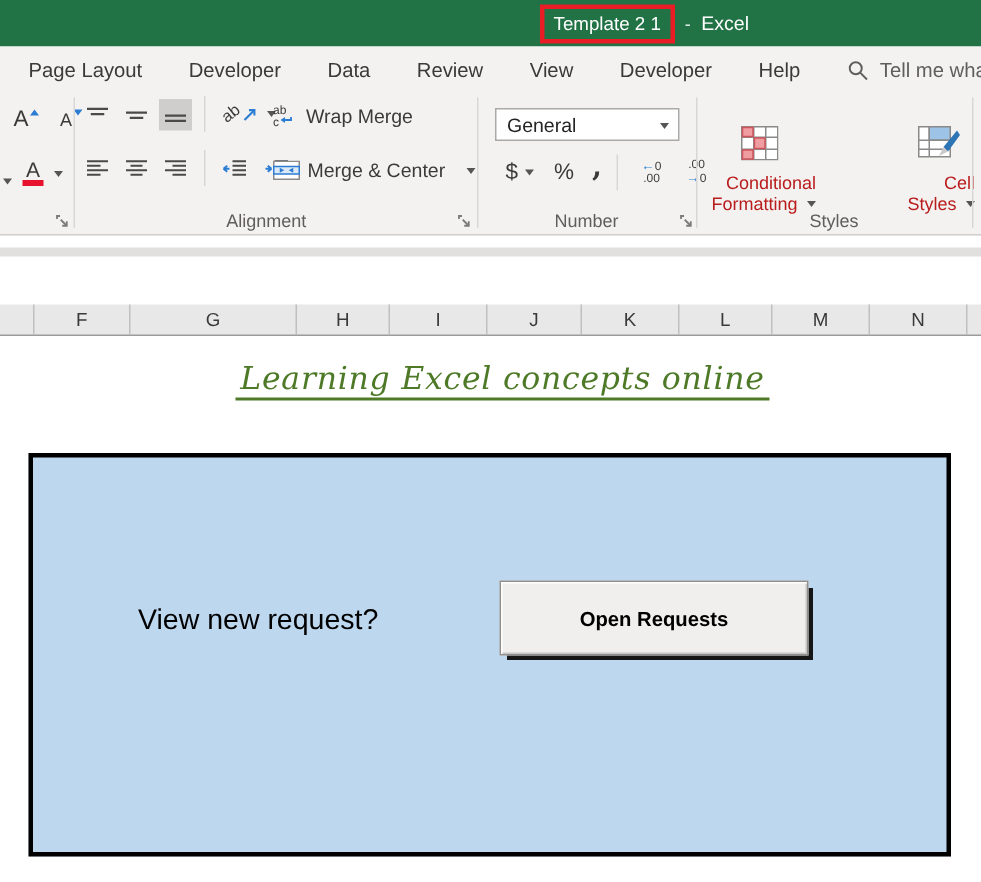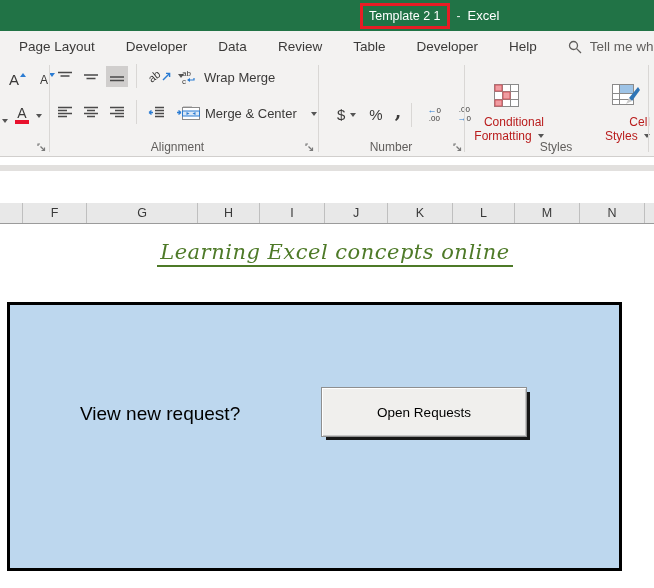--- a/index.html
+++ b/index.html
@@ -64,26 +64,26 @@
   .cols{position:absolute;left:0;top:203px;width:654px;height:20px;background:#e8e8e8;
         border-bottom:1px solid #9b9b9b;display:flex;box-sizing:content-box;
         font-size:12.5px;color:#3a3a3a;}
   .col{border-right:1px solid #bfbfbf;display:flex;align-items:center;justify-content:center;box-sizing:border-box;}
 
   
   .heading-wrap{position:absolute;left:0;top:227px;width:654px;text-align:center;padding-left:16px;box-sizing:border-box;margin-top:13px;}
   .heading{display:inline-block;font-family:"DejaVu Serif",serif;font-style:italic;
            font-size:21px;letter-spacing:.5px;color:#4e7a28;border-bottom:2px solid #4e7a28;padding:0 3px 1px;}
 
-  .panel{position:absolute;left:7px;top:302px;width:609px;height:263px;background:#bdd7ee;border:3px solid #000;}
+  .panel{position:absolute;left:19px;top:302px;width:609px;height:263px;background:#bdd7ee;border:3px solid #000;}
   .question{position:absolute;left:70px;top:98px;font-size:19px;color:#000;}
   .open-btn{position:absolute;left:311px;top:82px;width:206px;height:50px;background:#f0efed;
             border:1px solid #8f8f8f;box-sizing:border-box;display:flex;align-items:center;justify-content:center;
             font-size:13.5px;color:#000;cursor:pointer;
-            box-shadow:inset 1px 1px 0 #ffffff, inset -1px -1px 0 #c6c6c6, 4px 4px 0 -1px #161616;}
+            box-shadow:inset 1px 1px 0 #ffffff, inset -1px -1px 0 #c6c6c6, 4px 4px 0 -1px #161616;font-weight:bold;}
 </style>
 </head>
 <body>
 
 <div id="app">
 
   <div class="titlebar">
     <div class="title-group">
       <span class="doc-title-box">
         <span>Template 2 1</span>
@@ -91,21 +91,21 @@
       <span class="title-sep">-</span>
       <span class="app-name">Excel</span>
     </div>
   </div>
 
   <div class="tabrow">
     <span class="tab">Page Layout</span>
     <span class="tab">Developer</span>
     <span class="tab">Data</span>
     <span class="tab">Review</span>
-    <span class="tab">Table</span>
+    <span class="tab">View</span>
     <span class="tab">Developer</span>
     <span class="tab">Help</span>
     <span class="tellme">
       <svg width="14" height="14" viewBox="0 0 14 14">
         <circle cx="5.5" cy="5.5" r="4" fill="none" stroke="#605e5c" stroke-width="1.3"></circle>
         <line x1="8.6" y1="8.6" x2="13" y2="13" stroke="#605e5c" stroke-width="1.3"></line>
       </svg>
       <span>Tell me what you w</span>
     </span>
   </div>
@@ -226,20 +226,24 @@
     <span class="launcher" style="left:304px;top:79px">
       <svg width="11" height="11" viewBox="0 0 11 11">
         <path d="M2 4 V2 H4" fill="none" stroke="#7a7a7a" stroke-width="1.2"></path>
         <path d="M4.5 4.5 L8.5 8.5" stroke="#7a7a7a" stroke-width="1.2"></path>
         <path d="M8.5 5.5 V8.5 H5.5" fill="none" stroke="#7a7a7a" stroke-width="1.2"></path>
       </svg>
     </span>
 
     <div class="gsep" style="left:318px"></div>
 
+    <div class="numfmt">
+      <span>General</span>
+      <span class="caret"></span>
+    </div>
     <div class="rowflex" style="left:334px;top:40px">
       <span class="ico">
         <span class="sym">$</span>
       </span>
       <span class="caret" style="margin-left:2px"></span>
       <span class="ico" style="margin-left:10px">
         <span class="sym">%</span>
       </span>
       <span class="ico" style="margin-left:6px">
         <span class="comma">,</span>

